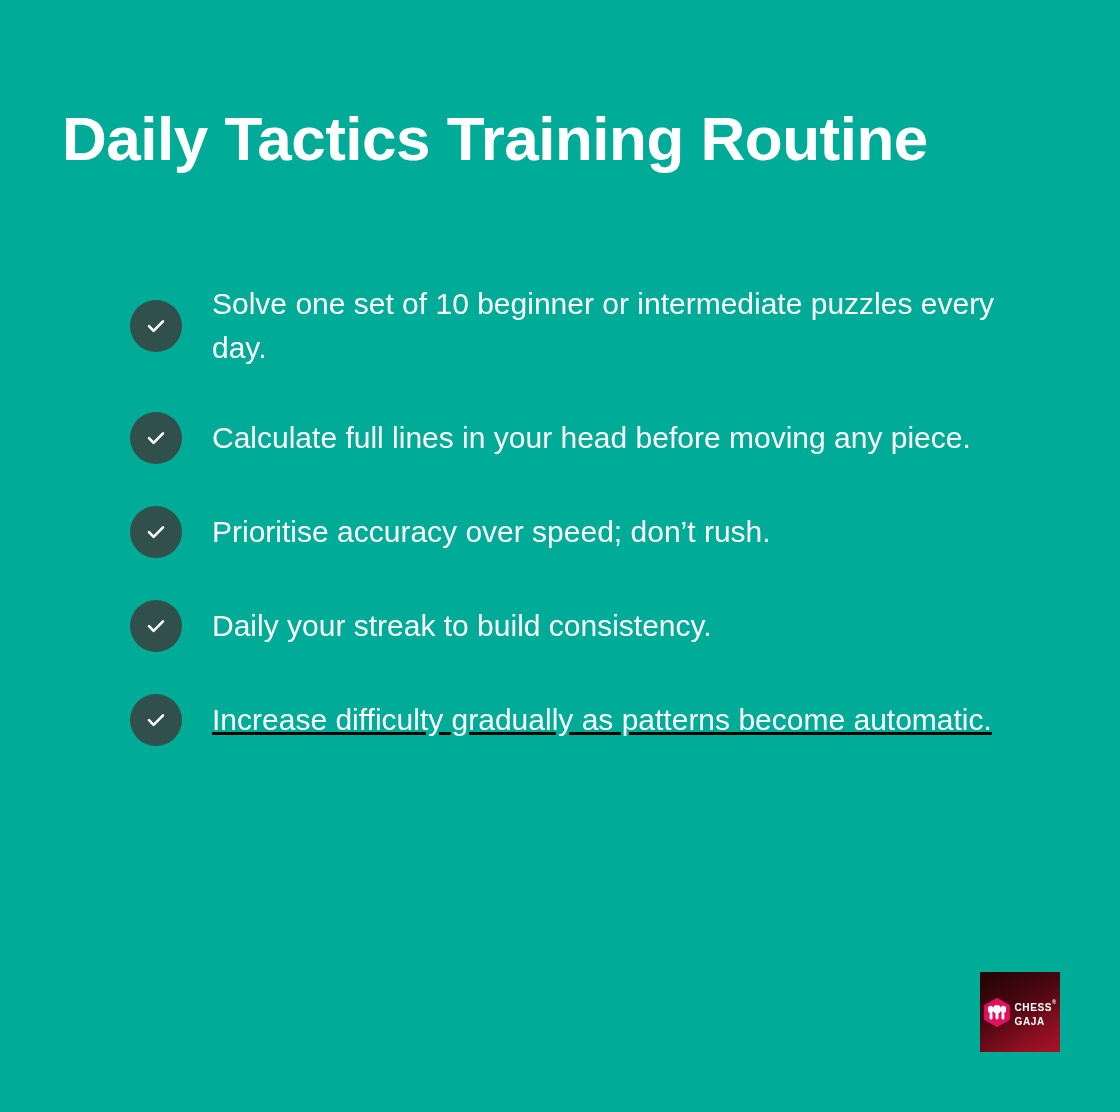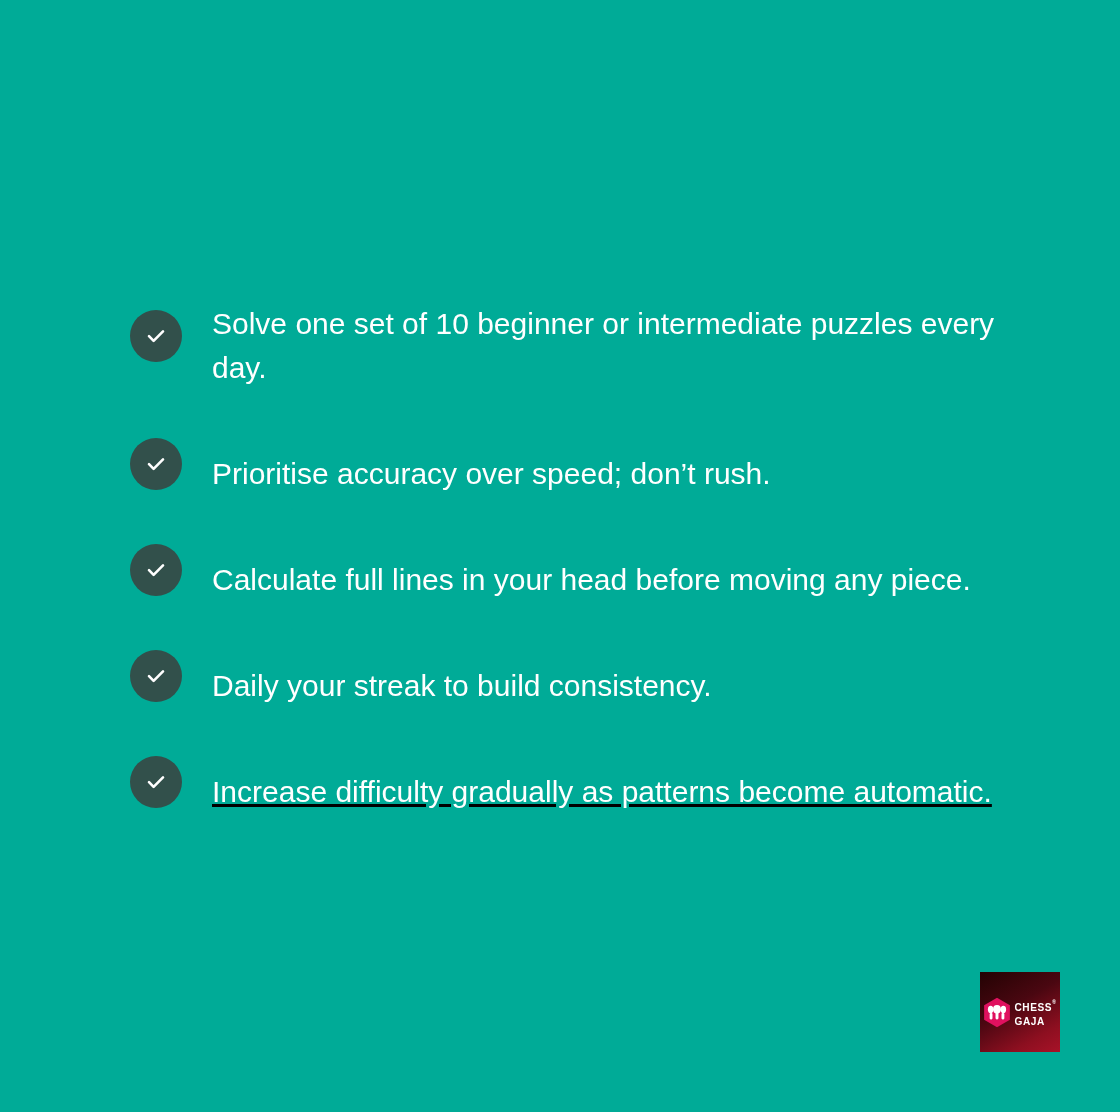--- a/index.html
+++ b/index.html
@@ -67,21 +67,20 @@
     display: block;
   }
 
   .check-text {
     flex: 1 1 auto;
     font-size: 30px;
     line-height: 44px;
     color: #ffffff;
     font-weight: normal;
     max-width: 790px;
-    margin-top: 20px;
   }
 
   
   .brand-logo {
     position: absolute;
     left: 980px;
     top: 972px;
     width: 80px;
     height: 80px;
     background: linear-gradient(150deg, #230303 0%, #4a0711 42%, #8d0f20 78%, #a81228 100%);
@@ -130,48 +129,49 @@
     font-weight: bold;
     letter-spacing: 0.6px;
     margin-top: 3px;
   }
 </style>
 </head>
 <body>
 
 <div class="poster">
 
+  <div class="page-title">Daily Tactics Training Routine</div>
 
   <div class="checklist">
 
     <div class="check-item">
       <span class="check-circle">
         <svg width="26" height="26" viewBox="0 0 26 26" aria-hidden="true">
           <path d="M6 13.2 L10.6 17.8 L20 8.4" fill="none" stroke="#ffffff" stroke-width="2.6" stroke-linecap="round" stroke-linejoin="round"></path>
         </svg>
       </span>
       <span class="check-text">Solve one set of 10 beginner or intermediate puzzles every day.</span>
     </div>
 
     <div class="check-item">
       <span class="check-circle">
         <svg width="26" height="26" viewBox="0 0 26 26" aria-hidden="true">
           <path d="M6 13.2 L10.6 17.8 L20 8.4" fill="none" stroke="#ffffff" stroke-width="2.6" stroke-linecap="round" stroke-linejoin="round"></path>
         </svg>
       </span>
+      <span class="check-text">Calculate full lines in your head before moving any piece.</span>
+    </div>
+
+    <div class="check-item">
+      <span class="check-circle">
+        <svg width="26" height="26" viewBox="0 0 26 26" aria-hidden="true">
+          <path d="M6 13.2 L10.6 17.8 L20 8.4" fill="none" stroke="#ffffff" stroke-width="2.6" stroke-linecap="round" stroke-linejoin="round"></path>
+        </svg>
+      </span>
       <span class="check-text">Prioritise accuracy over speed; don’t rush.</span>
-    </div>
-
-    <div class="check-item">
-      <span class="check-circle">
-        <svg width="26" height="26" viewBox="0 0 26 26" aria-hidden="true">
-          <path d="M6 13.2 L10.6 17.8 L20 8.4" fill="none" stroke="#ffffff" stroke-width="2.6" stroke-linecap="round" stroke-linejoin="round"></path>
-        </svg>
-      </span>
-      <span class="check-text">Calculate full lines in your head before moving any piece.</span>
     </div>
 
 
     <div class="check-item">
       <span class="check-circle">
         <svg width="26" height="26" viewBox="0 0 26 26" aria-hidden="true">
           <path d="M6 13.2 L10.6 17.8 L20 8.4" fill="none" stroke="#ffffff" stroke-width="2.6" stroke-linecap="round" stroke-linejoin="round"></path>
         </svg>
       </span>
       <span class="check-text">Daily your streak to build consistency.</span>

